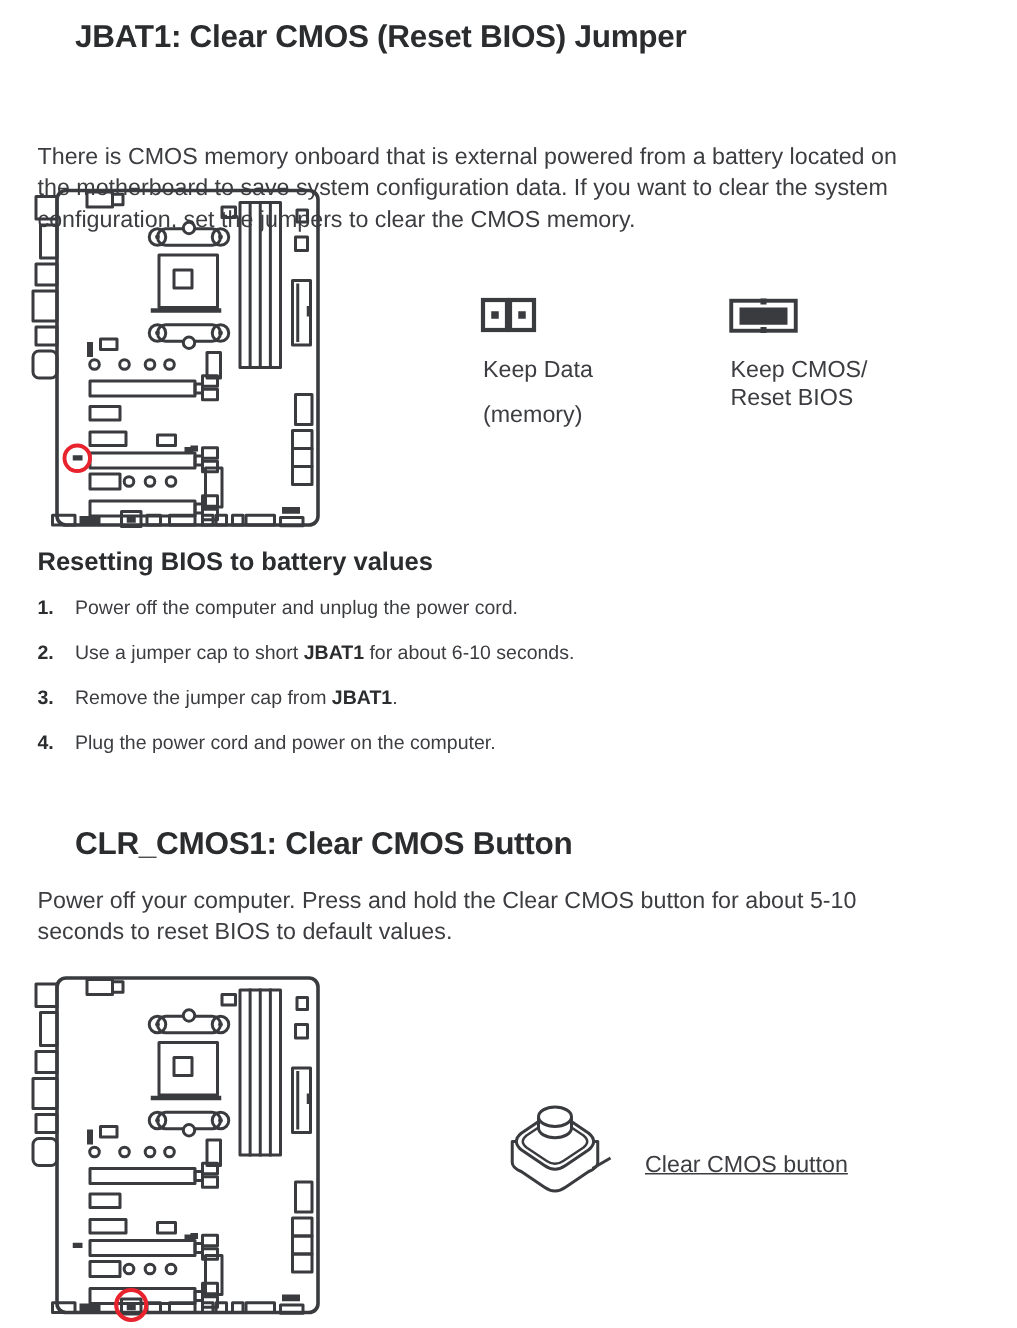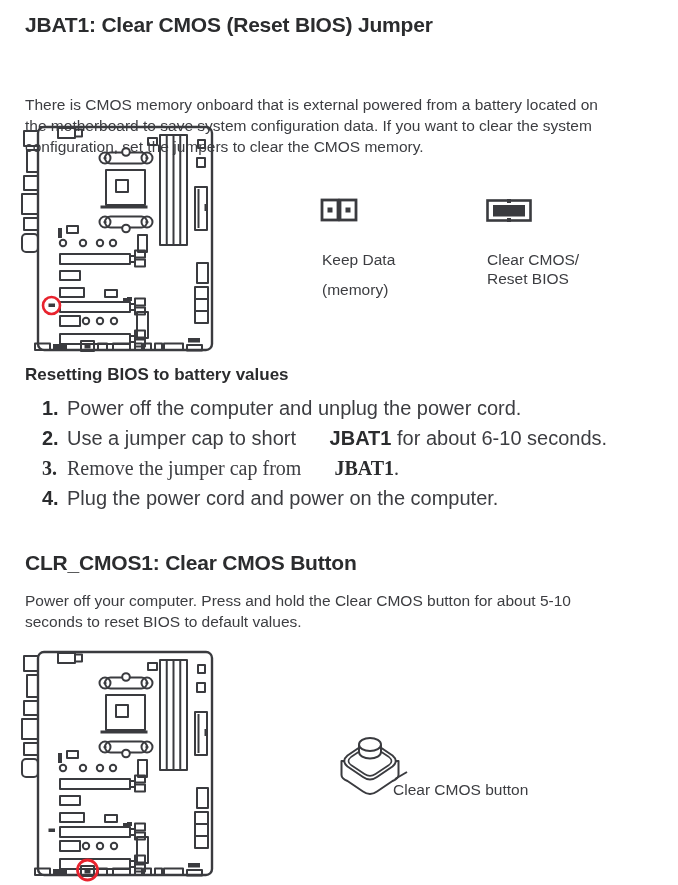--- a/index.html
+++ b/index.html
@@ -7,27 +7,27 @@
     --heading:#2b2c2e;
     --red:#e8232e;
   }
   html,body{margin:0;padding:0;background:#fff;}
   body{
     width:678px;height:885px;position:relative;overflow:hidden;
     font-family:"Liberation Sans", sans-serif;
     color:var(--ink);
   }
   .abs{position:absolute;}
-  .h1{font-size:21px;font-weight:700;color:var(--heading);letter-spacing:-0.2px;}
+  .h1{font-size:21px;font-weight:700;color:var(--heading);letter-spacing:-0.2px;margin-left:25px;}
   .h2{font-size:17px;font-weight:700;color:var(--heading);}
   .body-text{font-size:15.5px;line-height:21px;color:#3c3d41;white-space:pre-line;width:648px;}
-  .jumper-label{font-size:15.5px;line-height:19px;color:#3c3d41;margin-top:13px;}
-  .step{position:absolute;left:42px;width:620px;font-size:20px;color:#3c3d41;}
+  .jumper-label{font-size:15.5px;line-height:19px;color:#3c3d41;}
+  .step{position:absolute;left:25px;width:620px;font-size:13px;color:#3c3d41;}
   .step .num{display:inline-block;width:25px;font-weight:700;color:var(--heading);}
-  .step b{font-weight:700;color:var(--heading);margin-left:28px;}
+  .step b{font-weight:700;color:var(--heading);}
   svg{display:block;overflow:visible;}
   
   #mobo{stroke:var(--ink);fill:none;stroke-width:2;stroke-linejoin:round;stroke-linecap:square;}
   #mobo .fl{fill:var(--ink);stroke:none;}
   #mobo .wf{fill:#fff;}
   .redring{fill:none;stroke:var(--red);}
   .jmp-ln{stroke:var(--ink);fill:none;}
   .jmp-fl{fill:var(--ink);stroke:none;}
   .btn-art path,.btn-art ellipse,.btn-art line{stroke:var(--ink);stroke-width:2;fill:none;stroke-linejoin:round;}
   .btn-art .face{fill:#fff;}
@@ -158,32 +158,32 @@
 </svg>
 <div class="abs jumper-label" style="left:322px;top:237px;">Keep Data</div>
 <div class="abs jumper-label" style="left:322px;top:267px;">(memory)</div>
 
 <svg class="abs" style="left:486px;top:199px;" width="46" height="24" viewBox="0 0 46 24">
   <rect x="21" y="0" width="4" height="4" class="jmp-fl"></rect>
   <rect x="21" y="19" width="4" height="4" class="jmp-fl"></rect>
   <rect x="1.5" y="1.5" width="43" height="20" class="jmp-ln" stroke-width="2.6"></rect>
   <rect x="7" y="6" width="32" height="11.5" class="jmp-fl"></rect>
 </svg>
-<div class="abs jumper-label" style="left:487px;top:237px;">Clear CMOS/</div>
+<div class="abs jumper-label" style="left:487px;top:237px;">Keep CMOS/</div>
 <div class="abs jumper-label" style="left:487px;top:256px;">Reset BIOS</div>
 
 <div class="abs h2" style="left:25px;top:365px;">Resetting BIOS to battery values</div>
 
 <div class="step" style="top:397px;">
   <span class="num">1.</span><span>Power off the computer and unplug the power cord.</span><b></b><span></span>
 </div>
 <div class="step" style="top:427px;">
   <span class="num">2.</span><span>Use a jumper cap to short </span><b>JBAT1</b><span> for about 6-10 seconds.</span>
 </div>
-<div class="step" style="top:457px;font-family:Liberation Serif, serif;">
+<div class="step" style="top:457px;">
   <span class="num">3.</span><span>Remove the jumper cap from </span><b>JBAT1</b><span>.</span>
 </div>
 <div class="step" style="top:487px;">
   <span class="num">4.</span><span>Plug the power cord and power on the computer.</span><b></b><span></span>
 </div>
 
 <div class="abs h1" style="left:25px;top:551px;">CLR_CMOS1: Clear CMOS Button</div>
 
 <div class="abs body-text" style="left:25px;top:590px;">Power off your computer. Press and hold the Clear CMOS button for about 5-10
 seconds to reset BIOS to default values.</div>
@@ -194,13 +194,13 @@
 </svg>
 
 <svg class="abs btn-art" style="left:335px;top:731px;" width="70" height="72" viewBox="0 0 70 72">
   <path class="face" d="M 6.5,30 L 6.5,44 Q 6.5,47.5 12.5,50 L 28,60.5 Q 35,65.5 42,60.5 L 57.5,50 Q 63.5,47.5 63.5,44 L 63.5,30 Z"></path>
   <path class="face" d="M 12.5,24.5 Q 6,30 12.5,35.5 L 28,46 Q 35,51 42,46 L 57.5,35.5 Q 64,30 57.5,24.5 L 42,14 Q 35,9 28,14 Z"></path>
   <path class="thin" d="M 16,26 Q 11,30 16,34 L 29.5,43 Q 35,46.7 40.5,43 L 54,34 Q 59,30 54,26 L 40.5,17 Q 35,13.3 29.5,17 Z"></path>
   <path class="face" d="M 24,14 L 24,21 A 11,6.5 0 0 0 46,21 L 46,14"></path>
   <ellipse class="face" cx="35" cy="13.5" rx="11" ry="6.5"></ellipse>
   <line x1="60" y1="48" x2="72" y2="41"></line>
 </svg>
-<div class="abs jumper-label" style="left:393px;top:767px;">Clear CMOS button</div>
+<div class="abs jumper-label" style="left:430px;top:767px;text-decoration:underline;">Clear CMOS button</div>
 
 </body></html>

